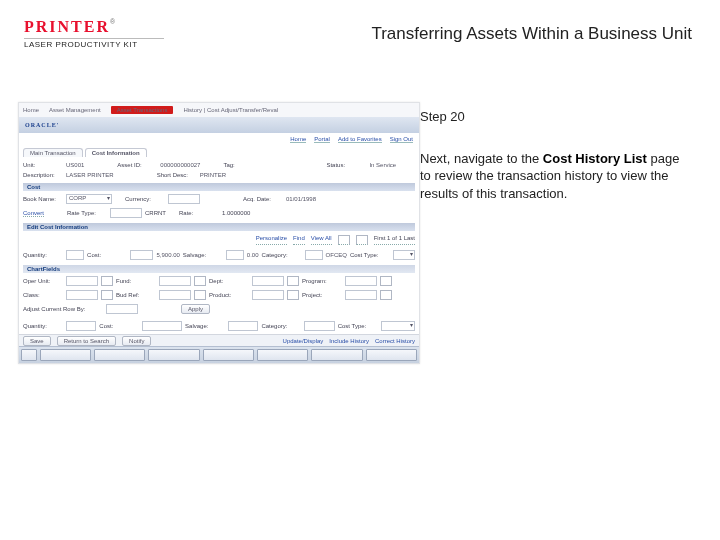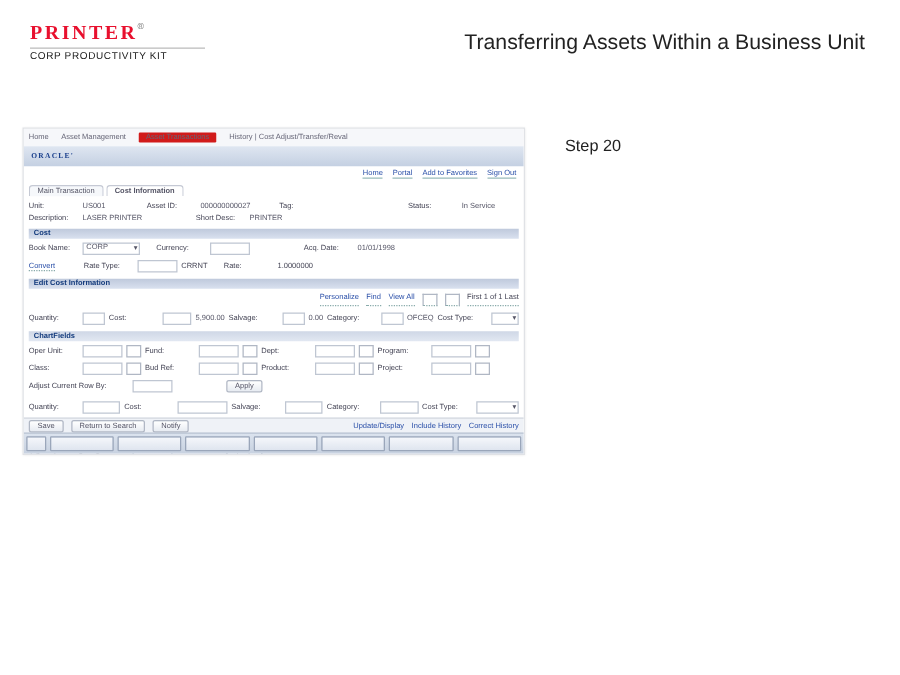--- a/index.html
+++ b/index.html
@@ -26,33 +26,33 @@
   .ss-select{border:1px solid #bfc6d2;background:#fff;height:8px;padding:0 2px;position:relative}
   .ss-select::after{content:"▾";position:absolute;right:1px;top:-1px;font-size:6px;color:#556}
   .ss-btn{border:1px solid #b0b7c4;background:linear-gradient(#fff,#e7ebf2);padding:1px 6px;border-radius:2px}
   .ss-iconbtn{border:1px solid #b0b7c4;background:#fff;width:10px;height:8px;display:inline-block}
   .ss-linkrow{display:flex;gap:6px;color:#2a4fa8;margin:2px 0}
   .ss-linkrow span{border-bottom:1px dotted #8aa}
   .ss-status{position:absolute;left:0;bottom:16px;right:0;height:12px;background:#eff2f7;border-top:1px solid #d3d7df;display:flex;align-items:center;gap:6px;padding:0 4px}
   .ss-task{position:absolute;left:0;bottom:0;right:0;height:16px;background:linear-gradient(#dbe3ee,#c7d1e0);border-top:1px solid #b3bed0;display:flex;align-items:center;gap:3px;padding:0 2px}
   .taskbtn{border:1px solid #9aa6ba;background:linear-gradient(#f5f7fb,#dfe5ef);height:10px;width:50px;border-radius:1px}
 
-  .right{position:absolute;left:452px;right:28px;top:108px;font-size:13px;line-height:1.35}
+  .right{position:absolute;left:420px;right:28px;top:108px;font-size:13px;line-height:1.35}
   .step{margin-bottom:24px}
   .para{margin-bottom:16px}
   b{font-weight:700;color:#000}
 </style>
 </head>
 <body>
 
 <div class="page">
 
   <div class="logo-block">
     <span class="ora-logo">PRINTER</span><span class="tm">®</span>
-    <div class="upk">CORP PRODUCTIVITY KIT</div>
+    <div class="upk">LASER PRODUCTIVITY KIT</div>
   </div>
 
   <div class="title">Transferring Assets Within a Business Unit</div>
 
   <div class="screenshot">
     <div class="ss-topbar">
       <span>Home</span>
       <span>Asset Management</span>
       <span class="redtab">Asset Transactions</span>
       <span>History  |  Cost Adjust/Transfer/Reval</span>
@@ -213,15 +213,18 @@
       <span class="taskbtn"></span>
       <span class="taskbtn"></span>
       <span class="taskbtn"></span>
       <span class="taskbtn"></span>
       <span class="taskbtn"></span>
     </div>
   </div>
 
   <div class="right">
     <div class="step">Step 20</div>
+    <div class="para">
+      <span>Next, navigate to the </span><b>Cost History List</b><span> page to review the transaction history to view the results of this transaction.</span>
+    </div>
   </div>
 
 </div>
 
 </body></html>

